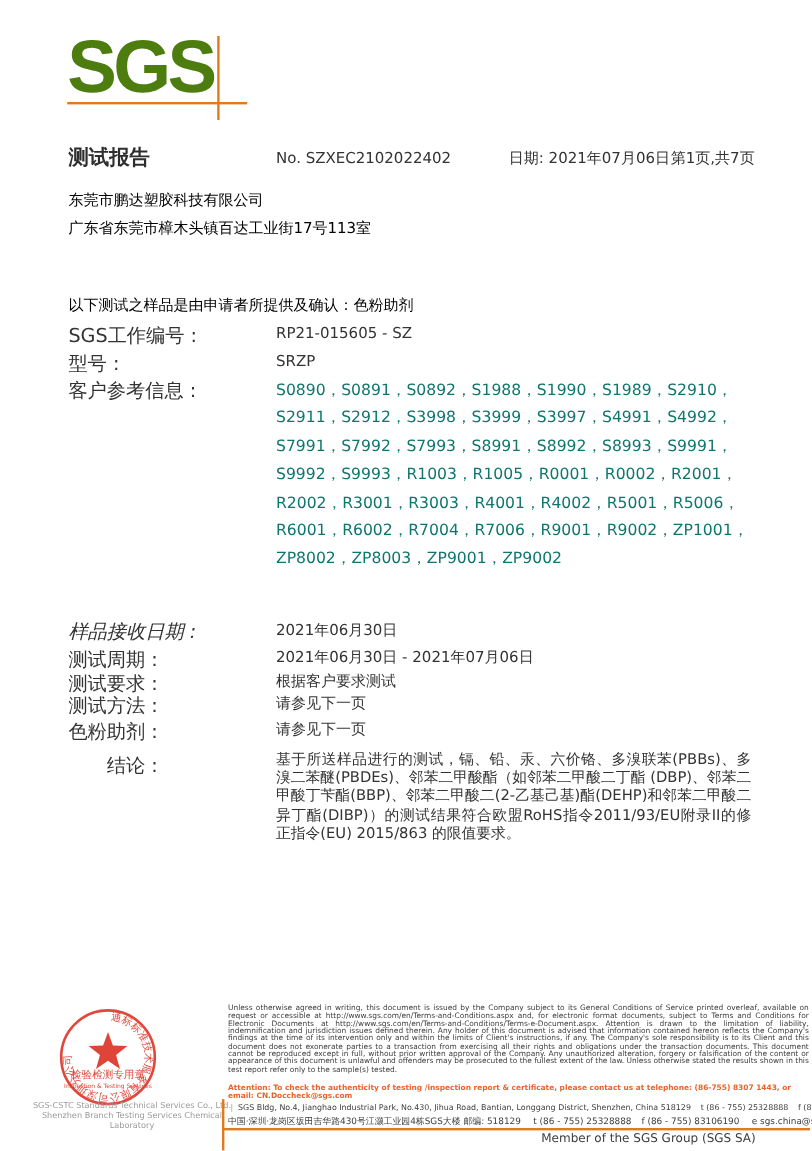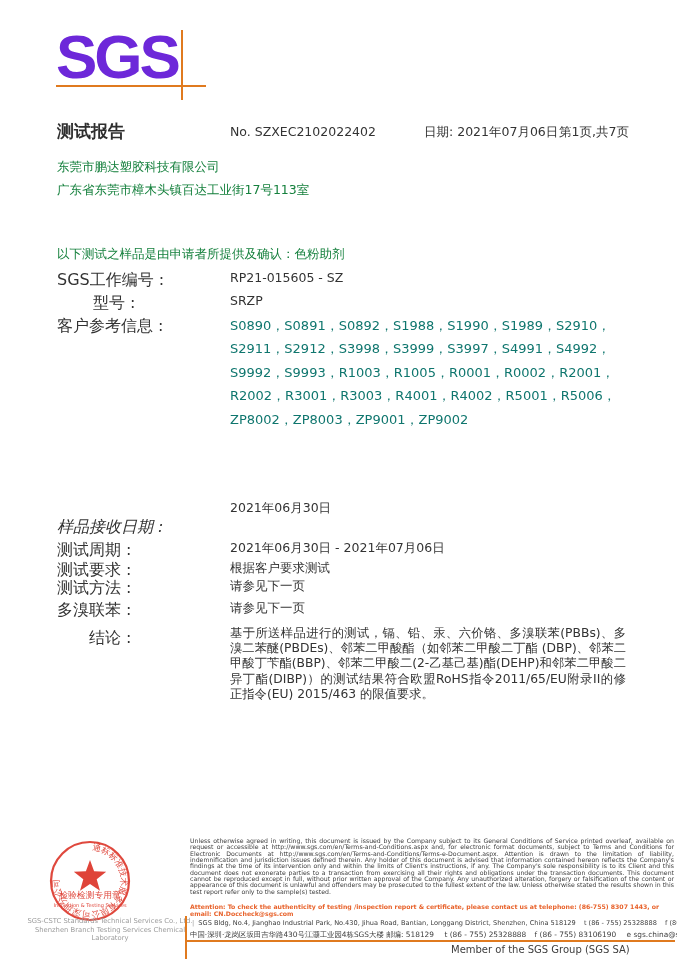--- a/index.html
+++ b/index.html
@@ -10,27 +10,27 @@
     font-family:"DejaVu Sans","Liberation Sans",sans-serif;
     color:#3a3a3a;
     overflow:hidden;
   }
   .abs{position:absolute;}
   .logo{
     font-family:"Liberation Sans","DejaVu Sans",sans-serif;
     font-weight:bold;
     font-size:62px;line-height:1;
     letter-spacing:-3px;
-    color:#6d28d9;
+    color:#4d7c0f;
   }
   .hline{background:#e07a1f;height:2px;}
   .vline{background:#e07a1f;width:2px;}
   .doc-title{font-size:17px;font-weight:bold;color:#2e2e2e;}
   .meta{font-size:12.5px;color:#333;}
-  .body-txt{font-size:12.5px;color:#15803d;}
+  .body-txt{font-size:12.5px;color:#000000;}
   .label{font-size:16px;color:#333;white-space:nowrap;}
   .value{font-size:12.5px;color:#333;white-space:nowrap;}
   .ref-lines{font-size:13px;color:#0f766e;line-height:23.4px;white-space:nowrap;}
   .conclusion{
     font-size:12.3px;line-height:15.2px;color:#333;
     width:396px;text-align:justify;
   }
   .legal{
     font-size:6.2px;line-height:6.35px;color:#3d3d3d;
     width:484px;text-align:justify;
@@ -63,49 +63,51 @@
   <div class="abs meta" style="left:559px;top:124px;">第1页,共7页</div>
 
   <div class="abs body-txt" style="left:57px;top:159px;">东莞市鹏达塑胶科技有限公司</div>
   <div class="abs body-txt" style="left:57px;top:182px;">广东省东莞市樟木头镇百达工业街17号113室</div>
 
   <div class="abs body-txt" style="left:57px;top:246px;">以下测试之样品是由申请者所提供及确认：色粉助剂</div>
 
   <div class="abs label" style="left:57px;top:270px;">SGS工作编号 :</div>
   <div class="abs value" style="left:230px;top:270px;">RP21-015605 - SZ</div>
 
-  <div class="abs label" style="left:57px;top:293px;margin-left:36px;">型号 :</div>
+  <div class="abs label" style="left:57px;top:293px;">型号 :</div>
   <div class="abs value" style="left:230px;top:293px;">SRZP</div>
 
   <div class="abs label" style="left:57px;top:316px;">客户参考信息 :</div>
   <div class="abs ref-lines" style="left:230px;top:314px;">
     <div>S0890，S0891，S0892，S1988，S1990，S1989，S2910，</div>
     <div>S2911，S2912，S3998，S3999，S3997，S4991，S4992，</div>
+    <div>S7991，S7992，S7993，S8991，S8992，S8993，S9991，</div>
     <div>S9992，S9993，R1003，R1005，R0001，R0002，R2001，</div>
     <div>R2002，R3001，R3003，R4001，R4002，R5001，R5006，</div>
+    <div>R6001，R6002，R7004，R7006，R9001，R9002，ZP1001，</div>
     <div>ZP8002，ZP8003，ZP9001，ZP9002</div>
   </div>
 
   <div class="abs label" style="left:57px;top:517px;font-style:italic;">样品接收日期 :</div>
-  <div class="abs value" style="left:230px;top:500px;text-align:right;">2021年06月30日</div>
+  <div class="abs value" style="left:230px;top:517px;text-align:right;">2021年06月30日</div>
 
   <div class="abs label" style="left:57px;top:540px;">测试周期 :</div>
   <div class="abs value" style="left:230px;top:540px;">2021年06月30日 - 2021年07月06日</div>
 
   <div class="abs label" style="left:57px;top:560px;">测试要求 :</div>
   <div class="abs value" style="left:230px;top:560px;">根据客户要求测试</div>
 
   <div class="abs label" style="left:57px;top:578px;">测试方法 :</div>
   <div class="abs value" style="left:230px;top:578px;">请参见下一页</div>
 
-  <div class="abs label" style="left:57px;top:600px;">多溴联苯 :</div>
+  <div class="abs label" style="left:57px;top:600px;">色粉助剂 :</div>
   <div class="abs value" style="left:230px;top:600px;">请参见下一页</div>
 
   <div class="abs label" style="left:57px;top:628px;margin-left:32px;">结论 :</div>
-  <div class="abs conclusion" style="left:230px;top:626px;">基于所送样品进行的测试，镉、铅、汞、六价铬、多溴联苯(PBBs)、多溴二苯醚(PBDEs)、邻苯二甲酸酯（如邻苯二甲酸二丁酯 (DBP)、邻苯二甲酸丁苄酯(BBP)、邻苯二甲酸二(2-乙基己基)酯(DEHP)和邻苯二甲酸二异丁酯(DIBP)）的测试结果符合欧盟RoHS指令2011/65/EU附录II的修正指令(EU) 2015/463 的限值要求。</div>
+  <div class="abs conclusion" style="left:230px;top:626px;">基于所送样品进行的测试，镉、铅、汞、六价铬、多溴联苯(PBBs)、多溴二苯醚(PBDEs)、邻苯二甲酸酯（如邻苯二甲酸二丁酯 (DBP)、邻苯二甲酸丁苄酯(BBP)、邻苯二甲酸二(2-乙基己基)酯(DEHP)和邻苯二甲酸二异丁酯(DIBP)）的测试结果符合欧盟RoHS指令2011/93/EU附录II的修正指令(EU) 2015/863 的限值要求。</div>
 
   <svg class="abs" style="left:40px;top:831px;" width="100" height="100" viewBox="0 0 100 100">
     <defs>
       <path id="ringPath" d="M 50,19 A 31,31 0 1,1 49.99,19" fill="none"></path>
     </defs>
     <circle cx="50" cy="50" r="39" fill="none" stroke="#dc3428" stroke-width="2.2" opacity="0.9"></circle>
     <polygon points="50,29 54.1,40.3 66.2,40.7 56.7,48.2 60,59.8 50,53 40,59.8 43.3,48.2 33.8,40.7 45.9,40.3" fill="#dc3428" opacity="0.92"></polygon>
     <text font-size="8.6" fill="#dc3428" opacity="0.9">
       <textPath href="#ringPath" startOffset="2">通标标准技术服务有限公司深圳分公司</textPath>
     </text>

